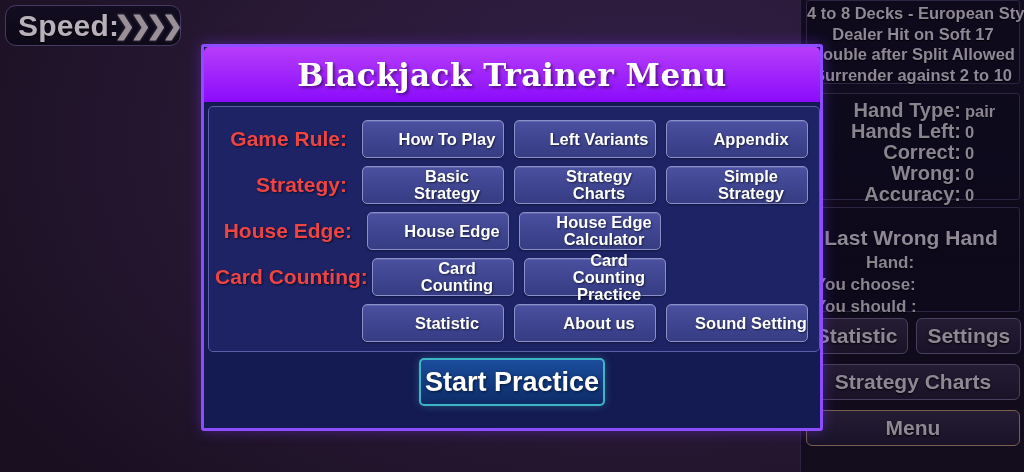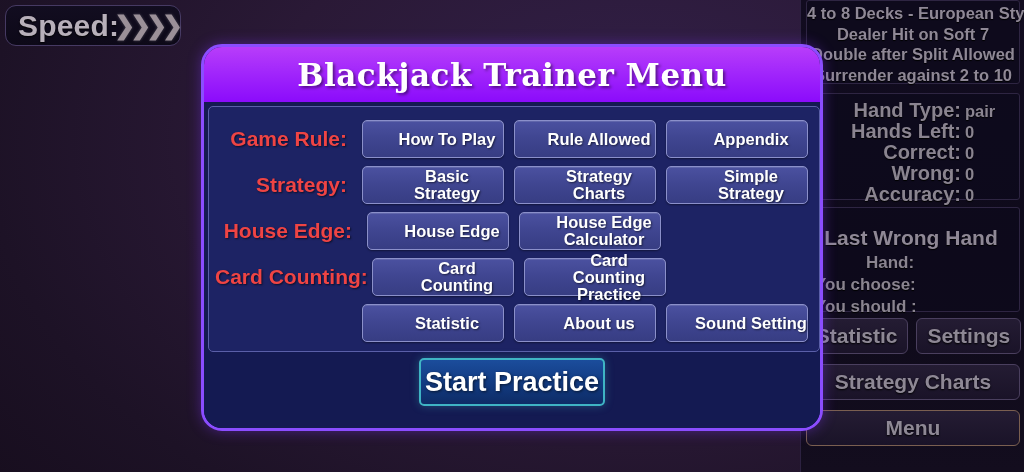--- a/index.html
+++ b/index.html
@@ -176,21 +176,21 @@
 
   
   #dialog {
     position: absolute;
     left: 201px;
     top: 44px;
     width: 622px;
     height: 387px;
     background: #141a52;
     border: 3px solid #8b4dff;
-    border-radius: 21px;
+    border-radius: 3px;
     box-shadow: 0 0 14px rgba(120, 50, 230, 0.45);
     overflow: hidden;
   }
 
   #dialog-header {
     height: 55px;
     background: linear-gradient(180deg, #b83dfa 0%, #a227fb 45%, #8b0bfb 100%);
     display: flex;
     align-items: center;
     justify-content: center;
@@ -294,21 +294,21 @@
 </style>
 </head>
 <body>
 
 <div id="screen">
 
   <div id="sidebar">
 
     <div class="side-panel" id="rules-panel">
       <div class="rule-line">4 to 8 Decks - European Style</div>
-      <div class="rule-line">Dealer Hit on Soft 7</div>
+      <div class="rule-line">Dealer Hit on Soft 17</div>
       <div class="rule-line">Double after Split Allowed</div>
       <div class="rule-line">Surrender against 2 to 10</div>
     </div>
 
     <div class="side-panel" id="stats-panel">
       <div class="stat-row">
         <span class="stat-label">Hand Type:</span>
         <span class="stat-value">pair</span>
       </div>
       <div class="stat-row">
@@ -369,21 +369,21 @@
     <div id="dialog-body">
 
       <div id="menu-panel">
 
         <div class="menu-row">
           <div class="row-label">Game Rule:</div>
           <div class="btn-slot">
             <div class="menu-btn">How To Play</div>
           </div>
           <div class="btn-slot">
-            <div class="menu-btn">Rule Allowed</div>
+            <div class="menu-btn">Left Variants</div>
           </div>
           <div class="btn-slot">
             <div class="menu-btn">Appendix</div>
           </div>
         </div>
 
         <div class="menu-row">
           <div class="row-label">Strategy:</div>
           <div class="btn-slot">
             <div class="menu-btn">Basic Strategy</div>

